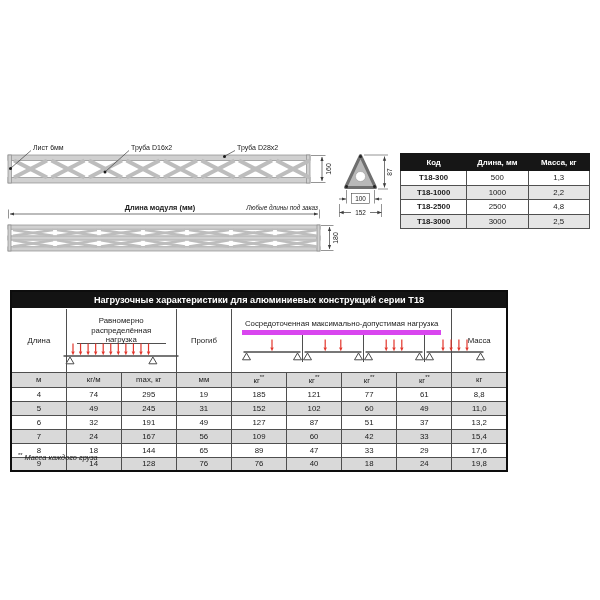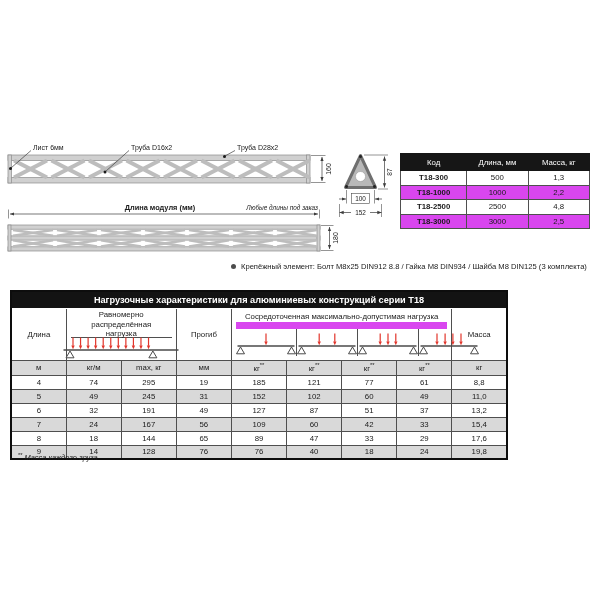--- a/index.html
+++ b/index.html
@@ -10,42 +10,42 @@
   
   .chord { fill:#d0d0d0; stroke:#8c8c8c; stroke-width:0.7; }
   .lead  { stroke:#3c3c3c; stroke-width:0.7; }
   .ext   { stroke:#3c3c3c; stroke-width:0.55; fill:none; }
   .dim   { stroke:#3c3c3c; stroke-width:0.7; fill:none; }
   svg text { fill:#1a1a1a; }
 
   
   #spec-table { position:absolute; left:400px; top:153px; width:190px;
     border-collapse:collapse; font-size:7.8px; text-align:center; border:1.5px solid #161616; }
-  #spec-table th { background:#161616; color:#fff; height:17px; font-weight:normal; border:1px solid #161616; }
+  #spec-table th { background:#161616; color:#fff; height:17px; font-weight:bold; border:1px solid #161616; }
   #spec-table td { height:14.6px; border:1px solid #4f4f4f; }
-  #spec-table tr.alt td { background:#d946ef; }
+  #spec-table tr.alt td { background:#e5e5e5; }
   #spec-table td.b { font-weight:bold; }
 
   
   #fastener { position:absolute; left:231px; top:262px; display:flex; align-items:center; gap:5px; font-size:7.6px; }
   #fastener .dot { width:5px; height:5px; border-radius:50%; background:#4d4d4d; flex:0 0 auto; }
 
   
   #load-table { position:absolute; left:10px; top:290px; width:498px; table-layout:fixed;
     border-collapse:collapse; font-size:7.8px; text-align:center; border:2px solid #0d0d0d; }
   #load-table th.title { background:#131313; color:#fff; height:17px; font-size:9.2px; font-weight:bold;
     border-bottom:1.5px solid #fff; }
-  #load-table tr.hdr th { height:44px; font-weight:normal; border:1px solid #4f4f4f; vertical-align:middle; padding:4px; }
+  #load-table tr.hdr th { height:44px; font-weight:normal; border:1px solid #4f4f4f; vertical-align:middle; padding:10px; }
   #load-table tr.units td { height:15px; background:#d9d9d9; border:1px solid #4f4f4f; font-weight:normal; }
   #load-table tbody td { height:14px; border:1px solid #4f4f4f; }
   #load-table tbody tr.alt td { background:#d9d9d9; }
 
   .split-top { display:flex; align-items:center; justify-content:center; text-align:center; line-height:1.2; }
   .st-tall  { height:25px; border-bottom:1px solid #4f4f4f; padding:0 14px; }
-  .st-short { height:16px; border-bottom:7px solid #d946ef; }
+  .st-short { height:16px; border-bottom:5px solid #d946ef; }
   .split-bot { display:flex; }
   .sb-short { height:18px; align-items:center; justify-content:center; }
   .sb-tall  { height:27px; align-items:stretch; }
   .beam-cell { flex:1; border-left:1px solid #4f4f4f; display:flex; align-items:center; justify-content:center; }
   .beam-cell:first-child { border-left:none; }
   .beam { line-height:0; }
 
   sup { font-size:5.8px; vertical-align:super; }
 
   #footnote { position:absolute; left:18px; top:452px; font-size:7.4px; }
@@ -229,24 +229,20 @@
           <td>4,8</td>
         </tr>
         <tr class="alt">
           <td class="b">T18-3000</td>
           <td>3000</td>
           <td>2,5</td>
         </tr>
       </tbody>
   </table>
 
-  <div id="fastener">
-    <span class="dot"></span>
-    <span>Крепёжный элемент: Болт M8x25 DIN912 8.8 / Гайка M8 DIN934 / Шайба M8 DIN125 (3 комплекта)</span>
-  </div>
 
   <table id="load-table">
     <colgroup>
       <col>
         <col>
         <col>
         <col>
         <col>
         <col>
         <col>

